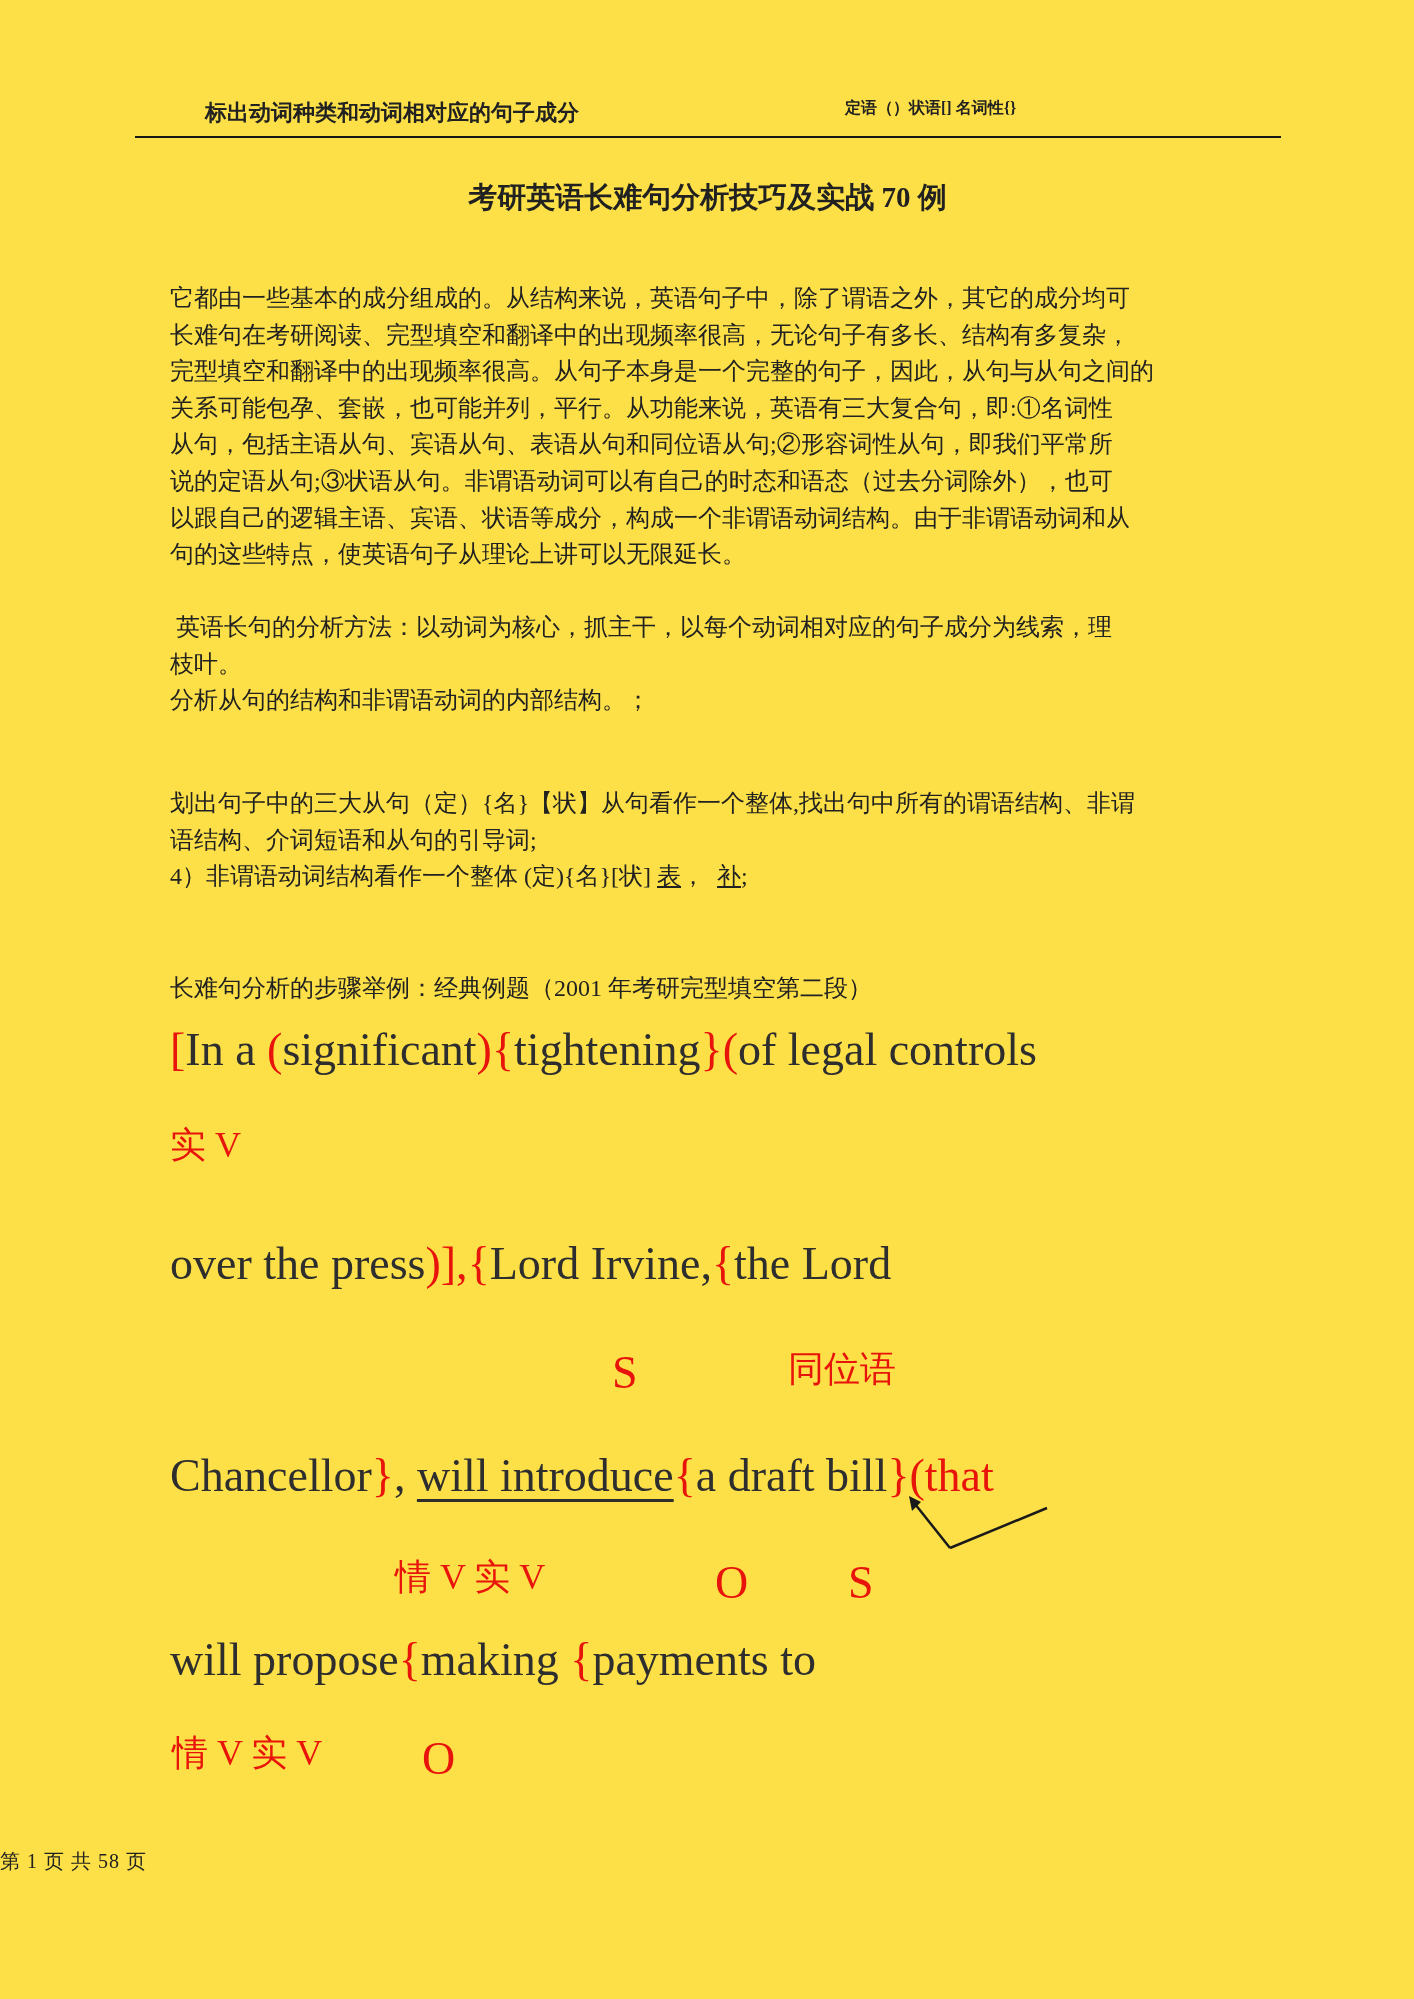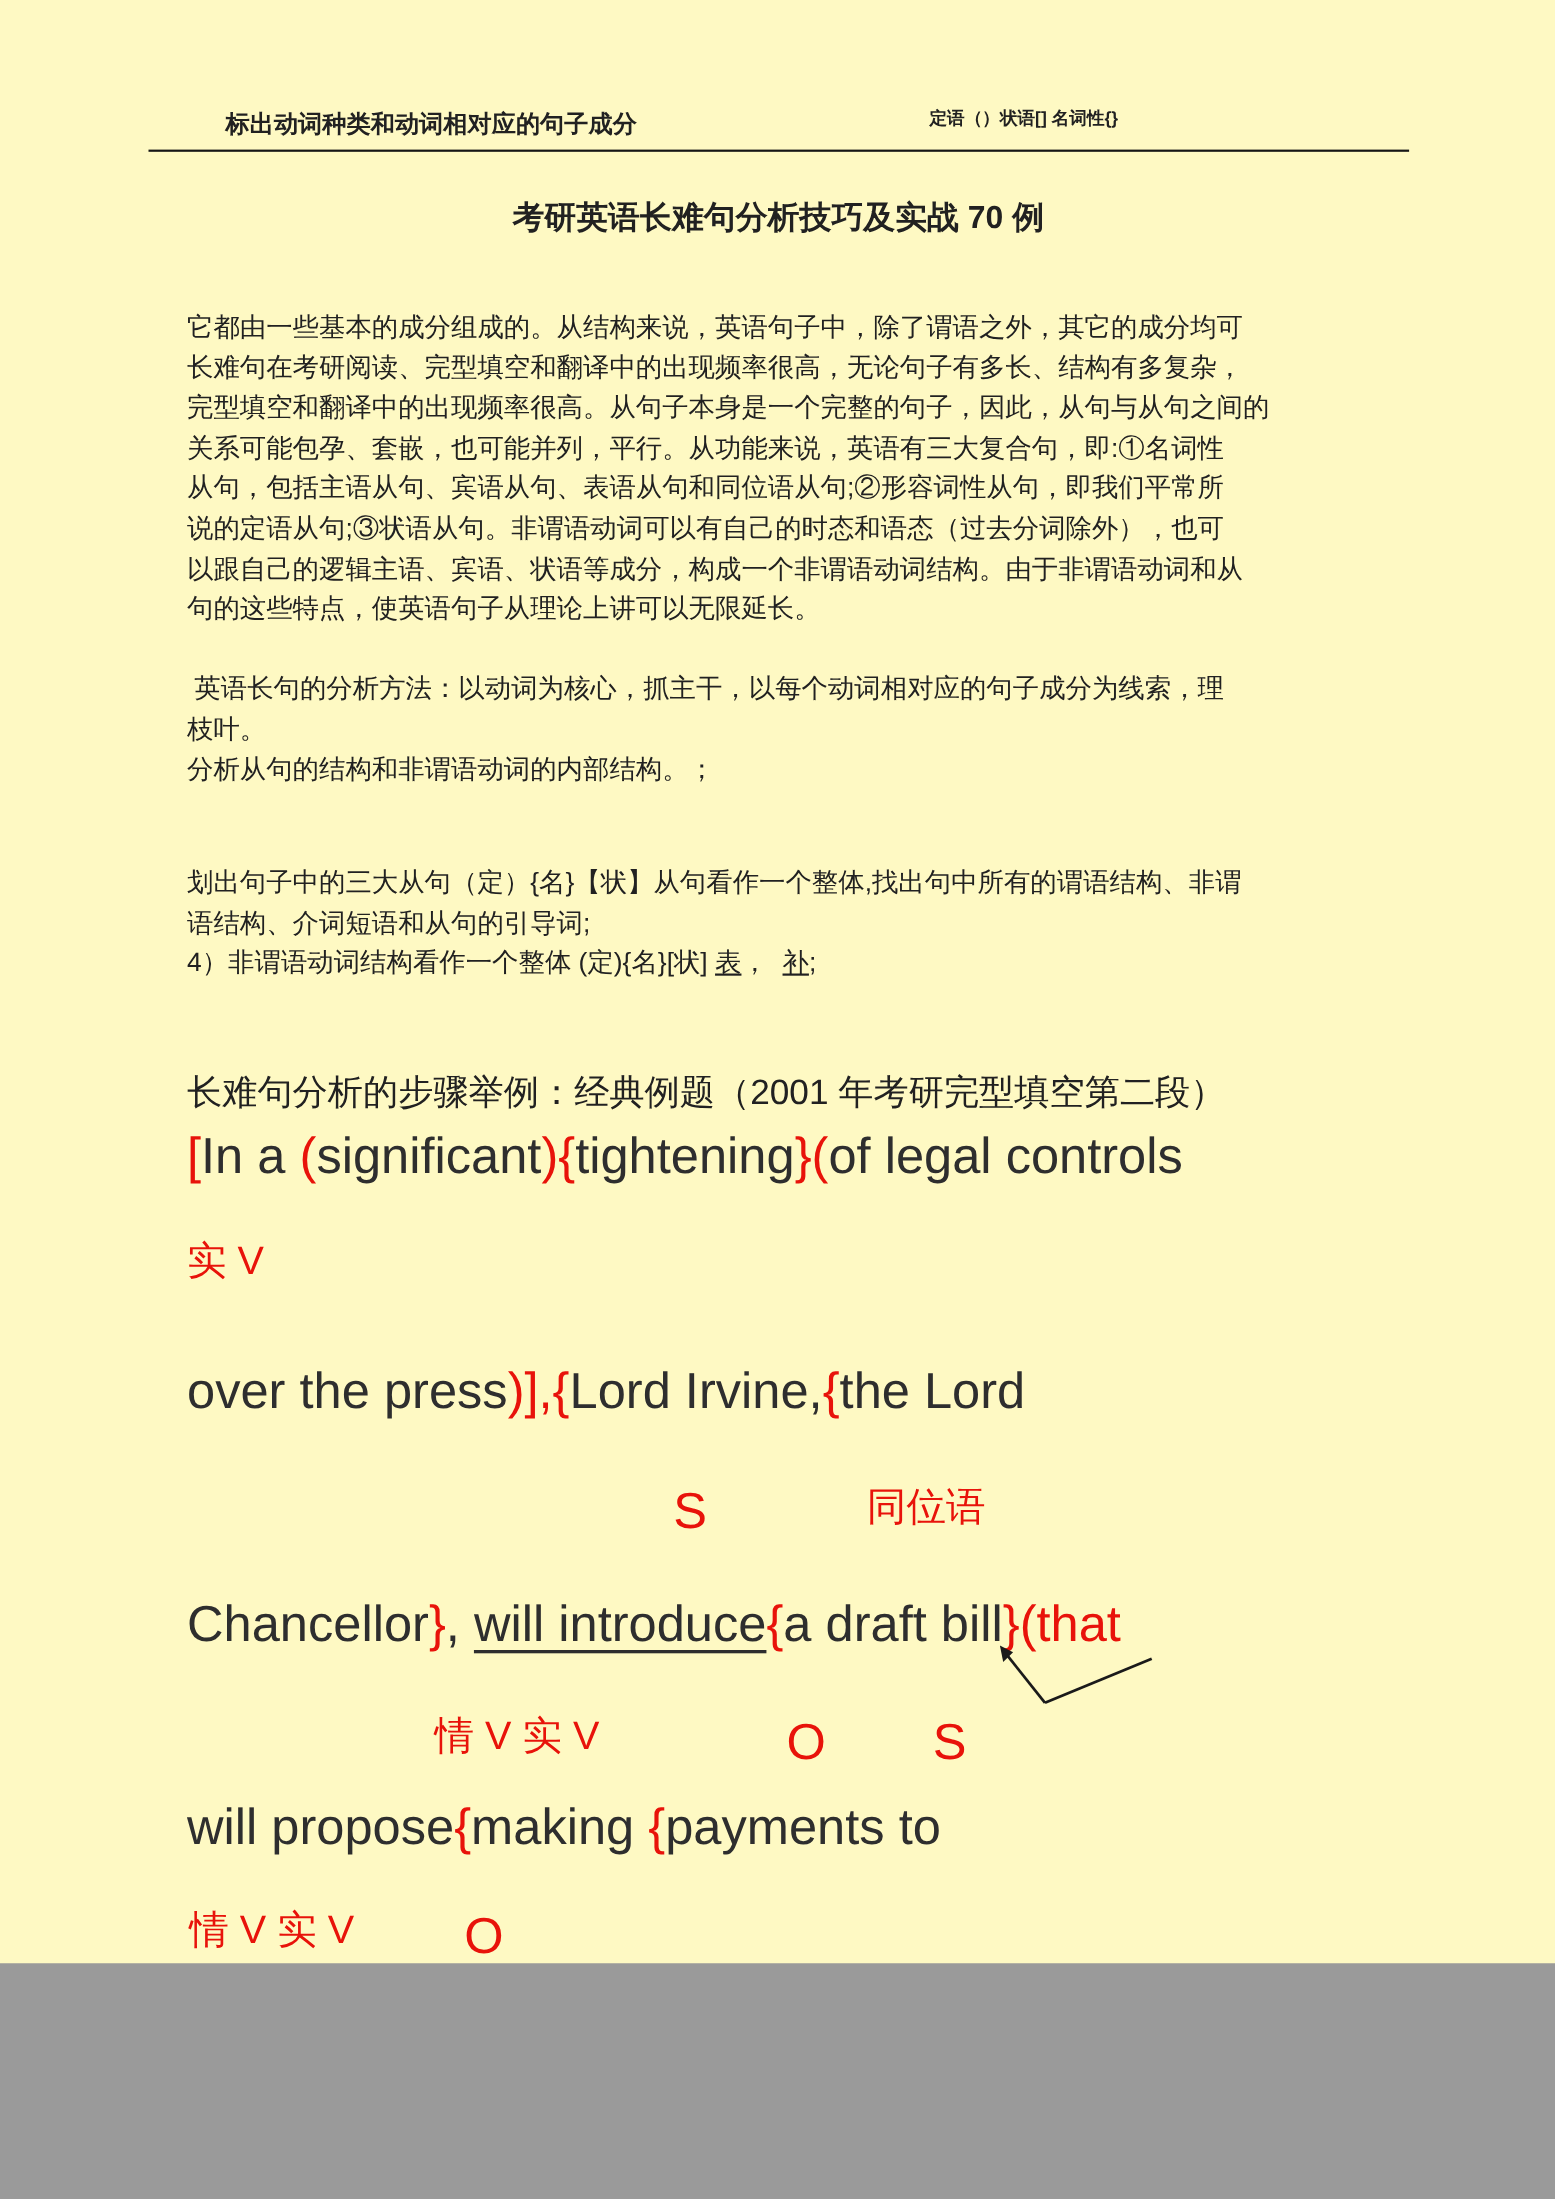--- a/index.html
+++ b/index.html
@@ -1,33 +1,33 @@
 <!DOCTYPE html>
 <html style="--red: #e8130a; --ink: #212121;"><head>
 <meta charset="utf-8">
 <style>
   html,body{margin:0;padding:0;background:#9a9a9a;}
   .page{
-    position:relative;width:1414px;height:1785px;background:#fef9c3;
-    font-family:Liberation Sans, sans-serif;color:var(--ink,#212121);
+    position:relative;width:1414px;height:1999px;background:#fde047;
+    font-family:Liberation Serif, serif;color:var(--ink,#212121);
     overflow:hidden;margin:0 auto;
   }
   
   .hdr-l{position:absolute;left:205px;top:98px;font-size:22px;font-weight:bold;white-space:pre;}
   .hdr-r{position:absolute;left:845px;top:98px;font-size:16px;font-weight:bold;white-space:pre;}
   .hdr-rule{position:absolute;left:135px;top:136px;width:1146px;height:2px;background:#161616;}
   
   .title{position:absolute;left:170px;top:178px;width:1075px;text-align:center;font-size:29px;font-weight:bold;}
   
   .para{position:absolute;left:170px;width:1095px;font-size:24px;}
   .para .ln{height:36.6px;line-height:36.6px;white-space:pre;}
   .intro{top:280px;}
   .method{top:609px;}
   .rules{top:785px;}
-  .caption{position:absolute;left:170px;top:972px;font-size:32px;white-space:pre;}
+  .caption{position:absolute;left:170px;top:972px;font-size:24px;white-space:pre;}
   
   .big{position:absolute;left:170px;font-size:46px;line-height:1.15;white-space:pre;color:#2e2e2e;}
   .big .u{text-decoration:underline;text-decoration-thickness:3px;text-underline-offset:8px;}
   .l1{top:1024px;} .l2{top:1238px;} .l3{top:1450px;} .l4{top:1634px;}
   
   .anno{position:absolute;color:var(--red,#e8130a);font-size:36px;line-height:1.1;white-space:pre;}
   .a1{left:170px;top:1126px;}
   .a2s{left:612px;top:1348px;font-size:46px;}
   .a2a{left:788px;top:1350px;}
   .a3v{left:395px;top:1558px;}

